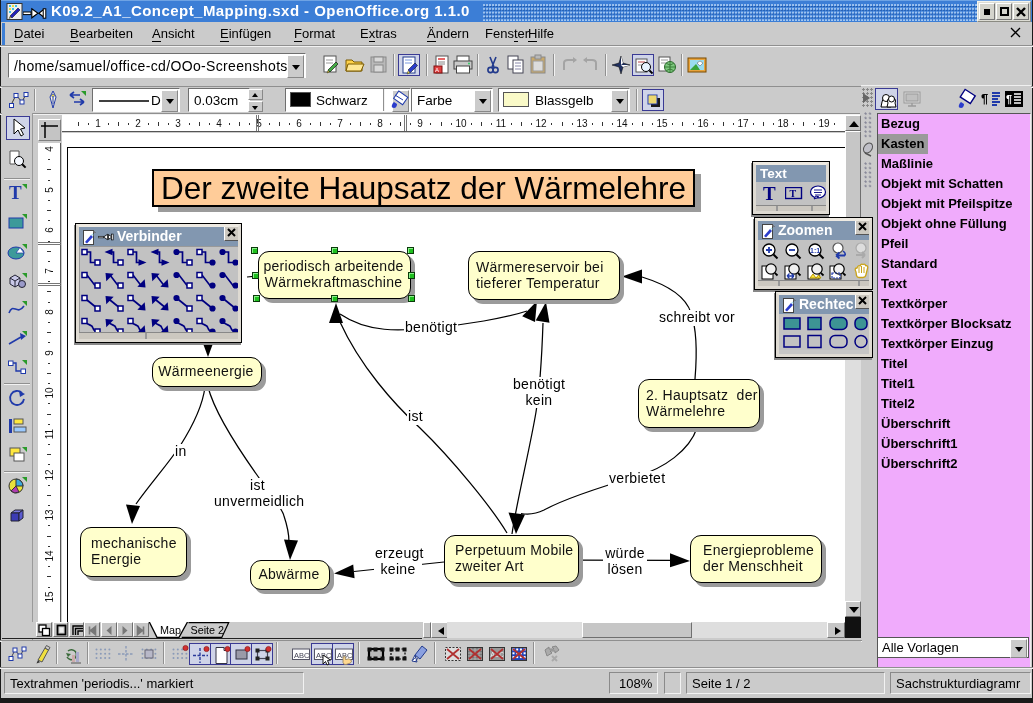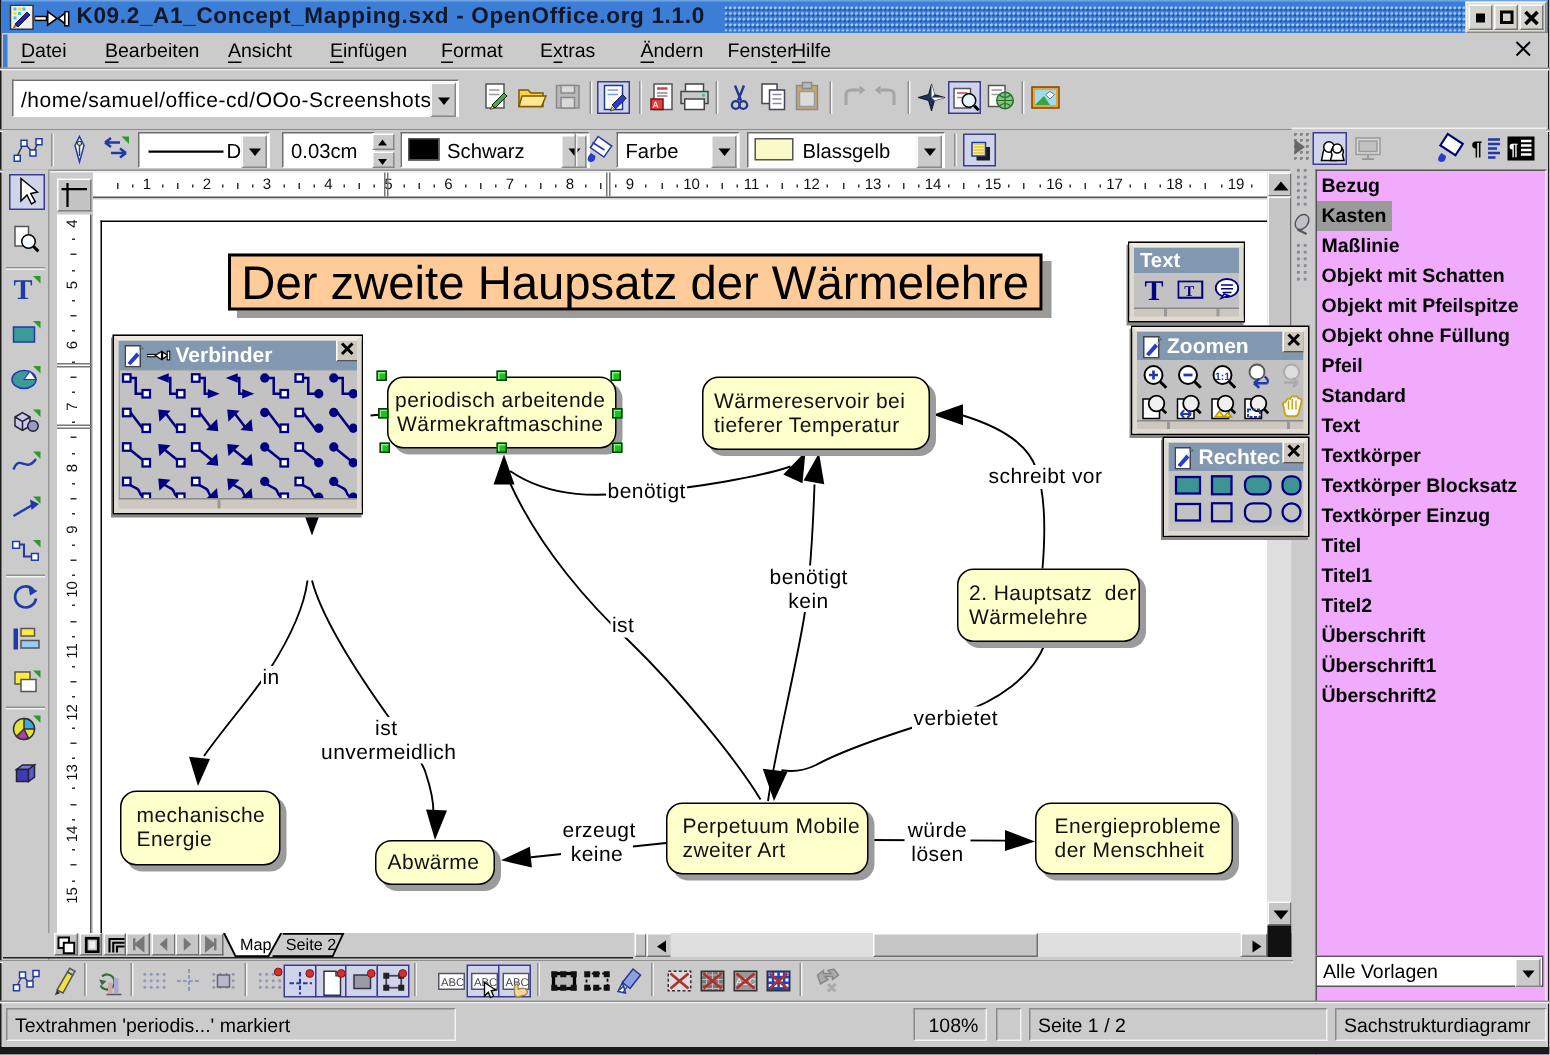--- a/index.html
+++ b/index.html
@@ -4,21 +4,21 @@
 * { margin:0; padding:0; box-sizing:border-box; }
 body { width:1033px; height:703px; overflow:hidden; font-family:"Liberation Sans", sans-serif; }
 #win { position:relative; width:1033px; height:703px; background:#cbcbcb; box-shadow: inset 0 0 0 1px #1a1a1a; }
 .abs { position:absolute; }
 
 #titlebar { position:absolute; left:1px; top:0px; width:1031px; height:22px; background:#3c7ed6; border-top:1px solid #6ea3e4;}
 #tb-dots { position:absolute; left:482px; top:3px; width:496px; height:17px;
   background-image: radial-gradient(circle at 1px 1.2px, #a6c8f0 0.85px, rgba(0,0,0,0) 1.05px),
                     radial-gradient(circle at 2.1px 2.4px, #1e56a8 0.8px, rgba(0,0,0,0) 1.0px);
   background-size: 3px 3.8px; }
-#tb-title { position:absolute; left:34px; top:1px; font-size:15px; font-weight:bold; color:#0f172a; letter-spacing:0.45px; }
+#tb-title { position:absolute; left:34px; top:1px; font-size:15px; font-weight:bold; color:#ffffff; letter-spacing:0.45px; }
 #tb-btns { position:absolute; right:1px; top:0px; width:54px; height:21px; background:#dcdcd4; border:1px solid #8a8a82; border-top-color:#f4f4ec; border-left-color:#f4f4ec; display:flex; }
 .tbb { width:16px; height:17px; margin:1px 0 0 1px; background:#d4d4cc; border:1px solid #777; border-top-color:#fff; border-left-color:#fff; position:relative; }
 
 #menubar { position:absolute; left:2px; top:23px; width:1029px; height:22px; background:#cbcbcb; font-size:13px; color:#000; }
 .mi { position:absolute; top:3px; }
 .mi u { text-decoration:none; border-bottom:1px solid #000; padding-bottom:0px;}
 #menux { position:absolute; right:10px; top:4px; font-size:12px; color:#111; }
 .groove { position:absolute; left:0; width:100%; height:2px; border-top:1px solid #8f8f8f; border-bottom:1px solid #f2f2f2; }
 
 #ftb { position:absolute; left:2px; top:47px; width:1029px; height:38px; background:#cbcbcb; }
@@ -251,21 +251,21 @@
         <span class="txt">0.03cm</span>
       </div>
 <div class="abs" style="left:246px;top:1px;width:16px;height:25px">
   <div class="abs" style="left:0;top:1px;width:15px;height:11px;background:#cbcbcb;border:1px solid #888;border-top-color:#fff;border-left-color:#fff">
           <div class="arrow" style="left:3px;top:3px;border:3.5px solid transparent;border-bottom:4px solid #000;margin-top:-3px"></div>
         </div>
   <div class="abs" style="left:0;top:13px;width:15px;height:11px;background:#cbcbcb;border:1px solid #888;border-top-color:#fff;border-left-color:#fff">
           <div class="arrow" style="left:3px;top:4px;border:3.5px solid transparent;border-top:4px solid #000"></div>
         </div>
 </div>
-<div class="combo" style="left:265px;width:126px">
+<div class="combo" style="left:283px;width:126px">
         <div class="abs" style="left:4px;top:3px;width:21px;height:15px;background:#000;border:1px solid #555"></div>
         <span class="txt" style="left:30px">Schwarz</span>
         <div class="dropbtn" style="height:22px"></div>
       </div>
 <div class="tsep" style="left:381px;top:2px"></div>
 <div class="obico" style="left:386px"><svg width="22" height="22" viewBox="0 0 22 22" style="">
           <path d="M6,13 C3,16 3,19 6,19 C8,19 9,17 9,15 Z" fill="#2a3ccc"></path>
           <rect x="7" y="4" width="11" height="9" fill="#fff" stroke="#203aaa" transform="rotate(35,12,9)"></rect>
           <path d="M7,6 l8,5" stroke="#203aaa" transform="rotate(0)"></path>
         </svg></div>
@@ -519,20 +519,21 @@
 <polygon points="670,553.3 670,567.3 690,561"></polygon>
 <polygon points="329,323 343,323 336,303"></polygon>
 <polygon points="535,322.1 522.2,316.3 537,301"></polygon>
 <polygon points="549.5,322.8 535.7,320.4 546,302"></polygon>
 <polygon points="642,269.5 642,283.5 622,276.5"></polygon>
 <polygon points="508.5,512.5 525,514.5 516,534"></polygon>
 </g>
 </svg>
 <div class="node nodec" id="n_per" style="left:196px;top:118px;width:153px;height:48px;padding:7px 2px 0 0px">periodisch arbeitende<br>Wärmekraftmaschine</div>
       <div class="node " id="n_res" style="left:406px;top:118px;width:152px;height:49px;padding:8px 2px 0 7px">Wärmereservoir bei<br>tieferer Temperatur</div>
+      <div class="node nodec" id="n_wen" style="left:90px;top:224px;width:110px;height:30px;padding:6px 2px 0 0px">Wärmeenergie</div>
       <div class="node " id="n_hs" style="left:576px;top:246px;width:122px;height:49px;padding:8px 2px 0 7px">2. Hauptsatz&nbsp; der<br>Wärmelehre</div>
       <div class="node " id="n_me" style="left:18px;top:394px;width:107px;height:50px;padding:8px 2px 0 10px">mechanische<br>Energie</div>
       <div class="node nodec" id="n_ab" style="left:188px;top:427px;width:80px;height:30px;padding:6px 2px 0 0px">Abwärme</div>
       <div class="node " id="n_pm" style="left:382px;top:402px;width:135px;height:48px;padding:7px 2px 0 10px">Perpetuum Mobile<br>zweiter Art</div>
       <div class="node " id="n_ep" style="left:628px;top:402px;width:132px;height:48px;padding:7px 2px 0 12px">Energieprobleme<br>der Menschheit</div>
       <div class="lbl" style="left:342px;top:187px;">benötigt</div>
       <div class="lbl" style="left:596px;top:177px;">schreibt vor</div>
       <div class="lbl" style="left:450px;top:244px;width:54px;text-align:center;">benötigt<br>kein</div>
       <div class="lbl" style="left:345px;top:276px;">ist</div>
       <div class="lbl" style="left:112px;top:311px;">in</div>

